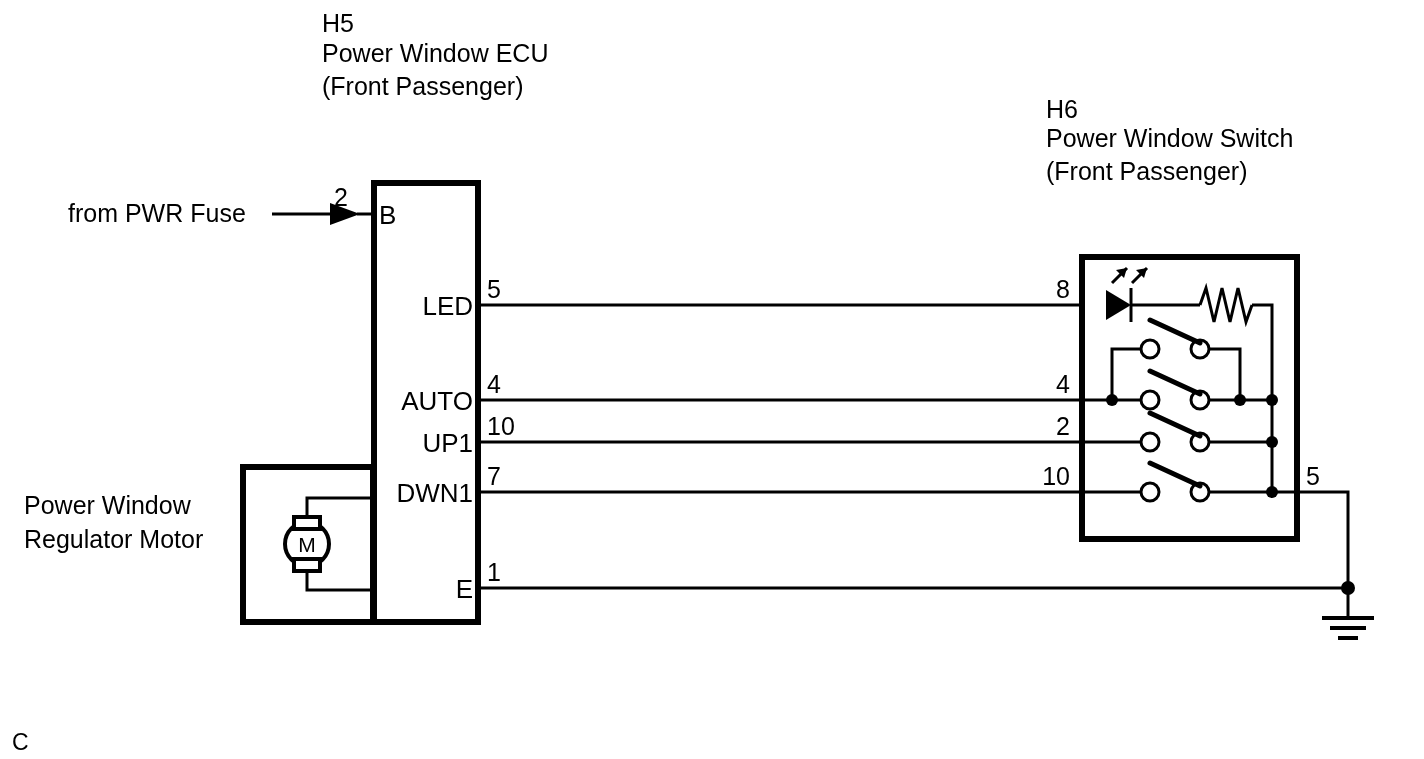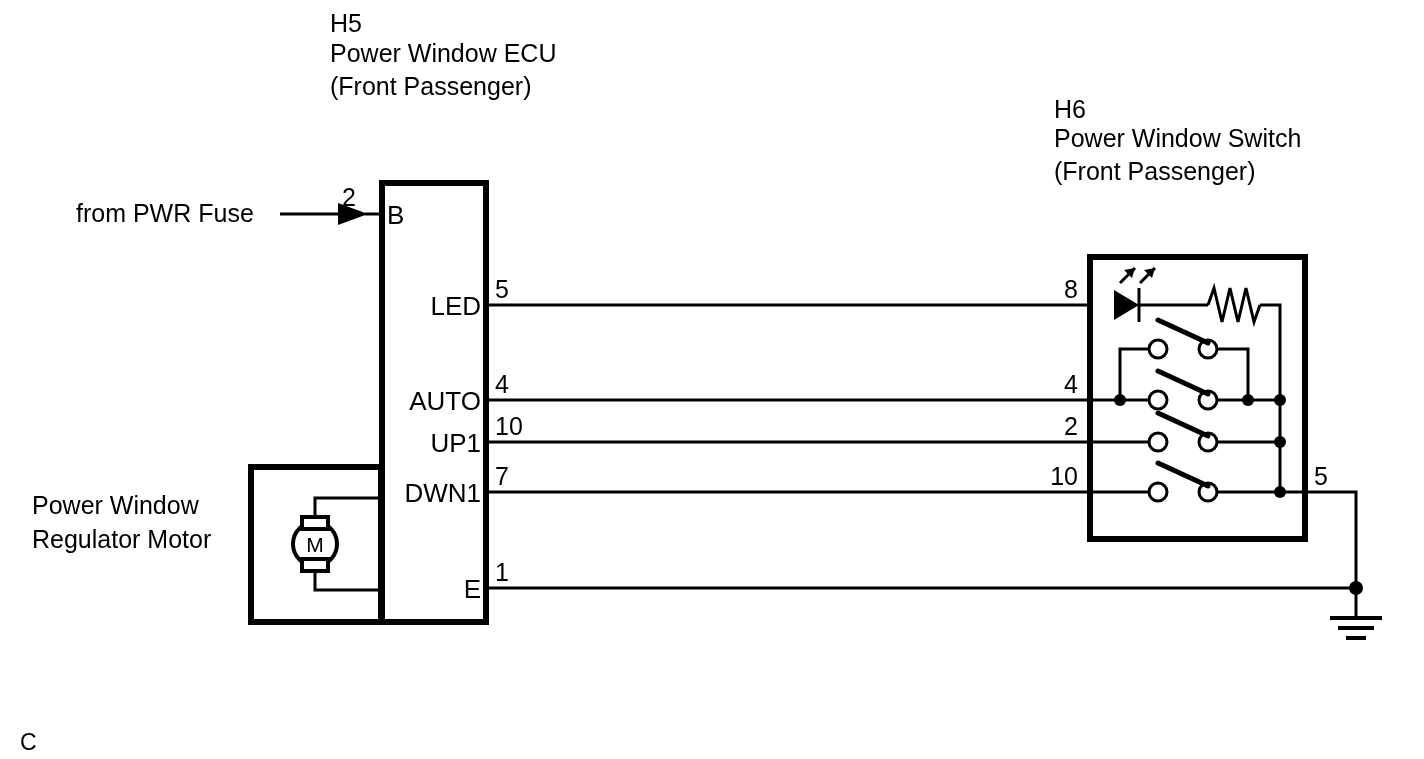--- a/index.html
+++ b/index.html
@@ -1,18 +1,18 @@
 <!DOCTYPE html>
 <html><head>
 <meta charset="utf-8">
 <style>
   html,body{margin:0;padding:0;background:#ffffff;}
   body{width:1424px;height:759px;position:relative;overflow:hidden;
        font-family:"Liberation Sans",sans-serif;color:#000;}
-  #sheet{position:absolute;left:8px;top:0;width:1310px;height:759px;}
+  #sheet{position:absolute;left:0;top:0;width:1310px;height:759px;}
   svg{position:absolute;left:0;top:0;width:1424px;height:759px;}
   text{font-family:"Liberation Sans",sans-serif;fill:#000;}
   .lbl{font-size:25px;}
   .pin{font-size:25px;}
   .term{font-size:26px;}
   .corner{font-size:23px;}
   .motorM{font-size:21px;}
   .wire{stroke:#000;stroke-width:3;fill:none;}
   .box{stroke:#000;stroke-width:6;fill:none;}
   .thin{stroke:#000;stroke-width:3;fill:none;}

